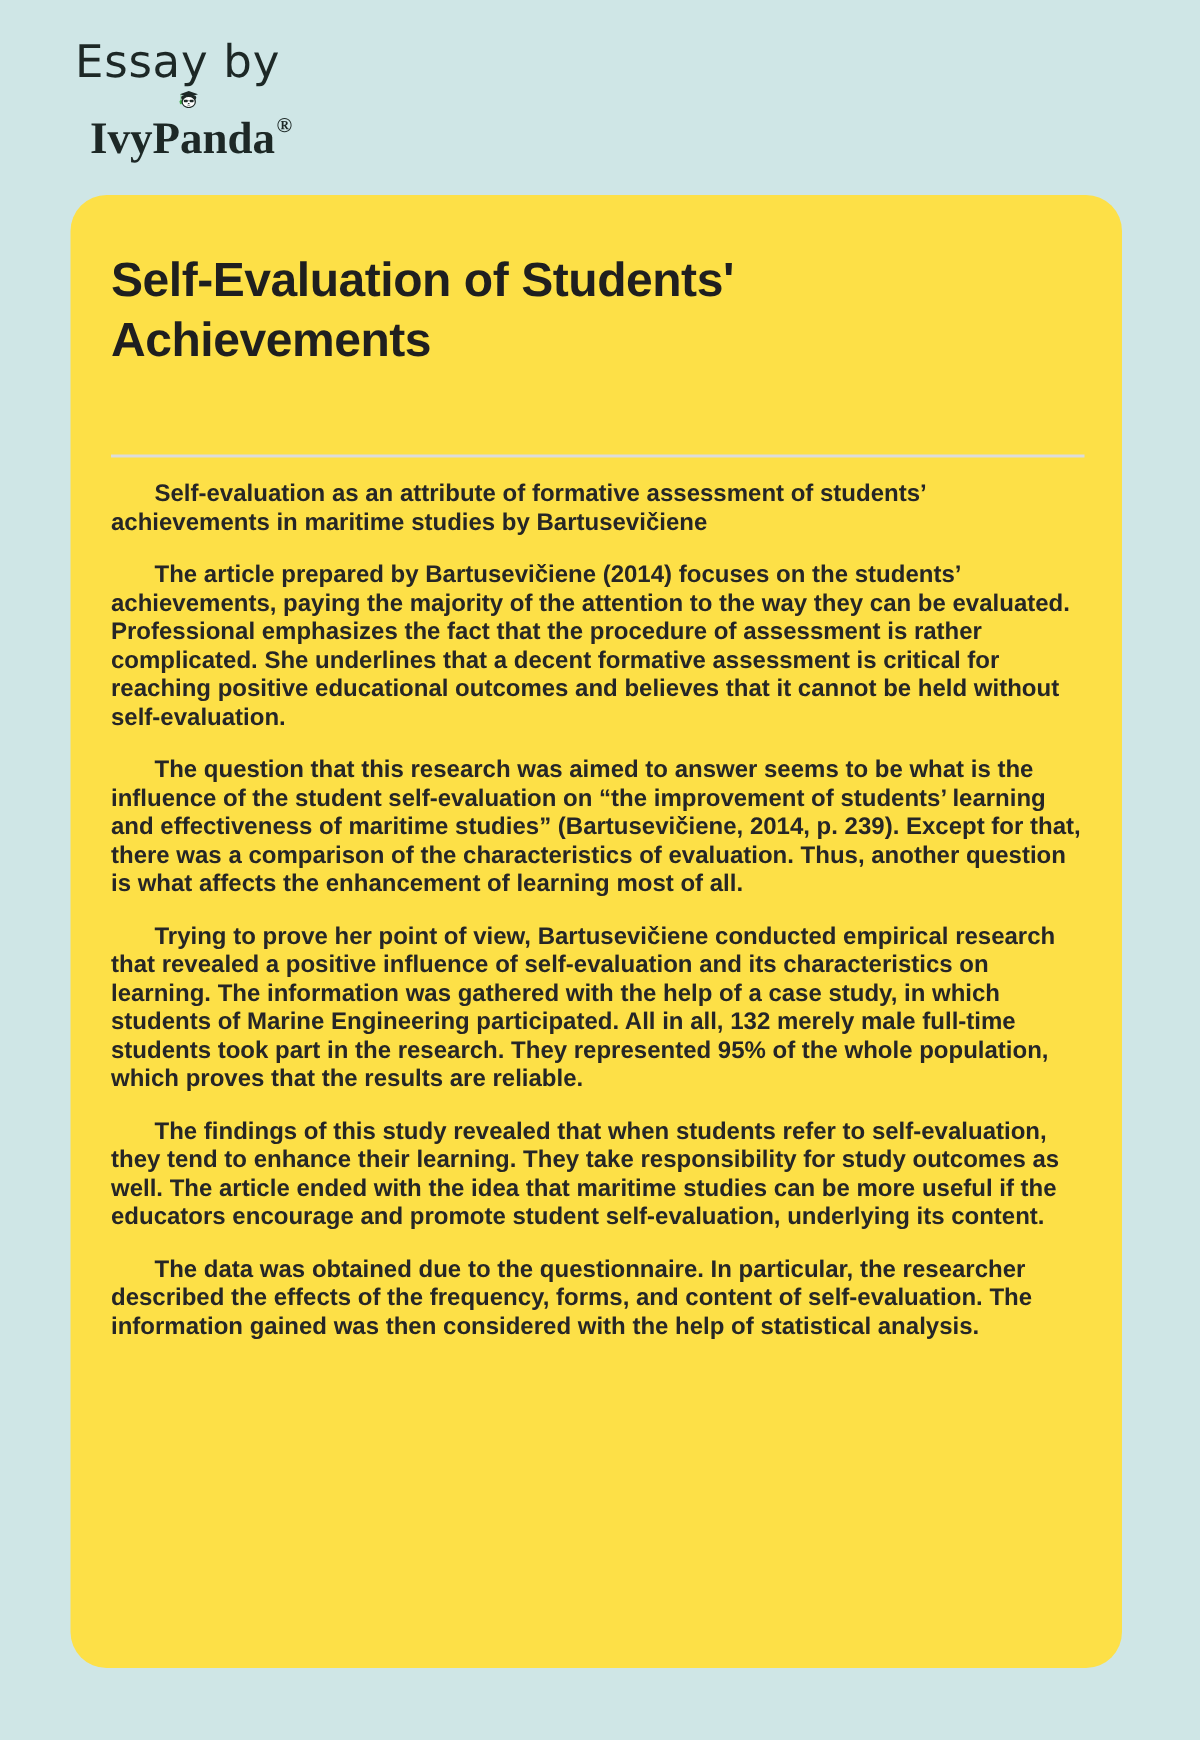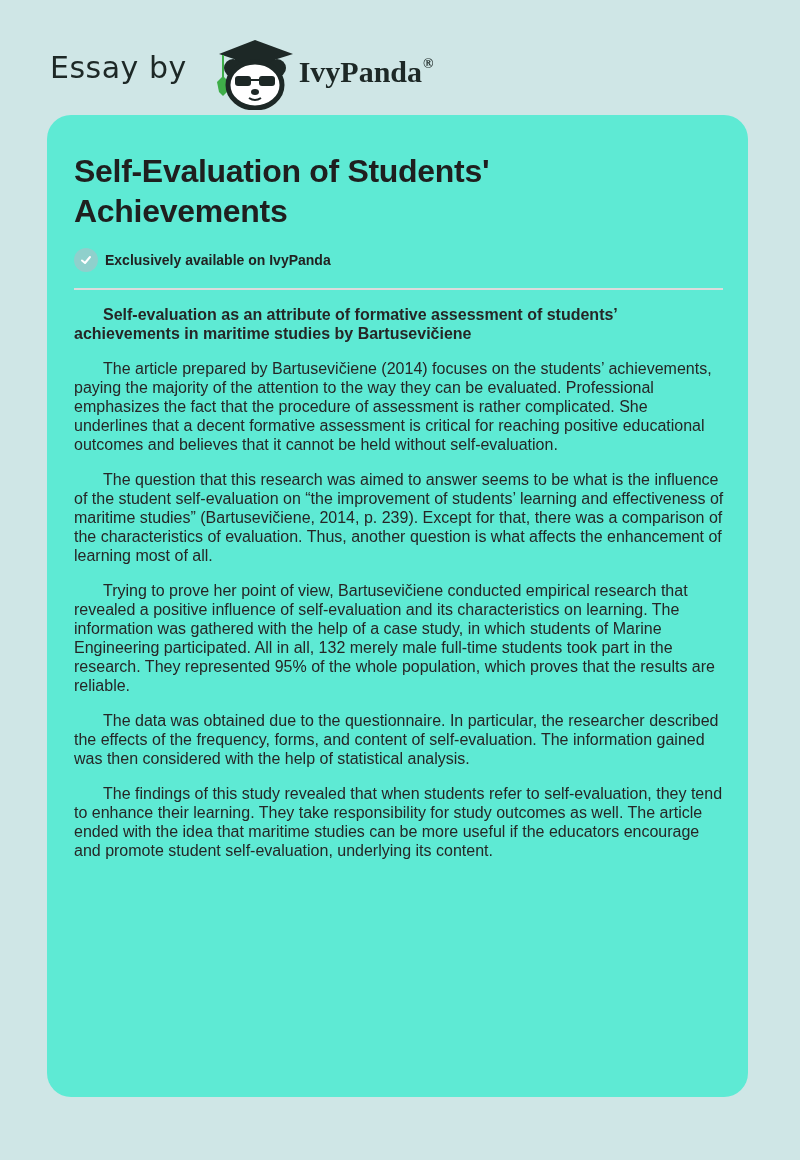--- a/index.html
+++ b/index.html
@@ -5,38 +5,38 @@
   html, body { margin: 0; padding: 0; }
   body {
     width: 800px; height: 1160px;
     background: #cfe6e6;
     font-family: "Liberation Sans", sans-serif;
     position: relative;
     overflow: hidden;
   }
   .header {
     position: absolute; top: 30px; left: 50px;
-    height: 80px; display: flex; align-items: center;
+    height: 80px; display: flex; align-items: center; flex-direction: column;
   }
   .essay-by {
     font-family: "DejaVu Sans", sans-serif;
     font-size: 30px; color: #1d2826; letter-spacing: 0.5px;
     margin-right: 18px; margin-top: -6px;
   }
   .logo-icon { width: 90px; height: 80px; margin-right: 4px; }
   .brand {
     font-family: Liberation Serif, serif;
     font-weight: bold; font-size: 30px; color: #1d2826;
     margin-top: 4px;
   }
   .brand sup { font-size: 14px; font-weight: bold; vertical-align: 14px; margin-left: 1px; }
   .card {
-    position: absolute; left: 47px; top: 115px;
+    position: absolute; left: 47px; top: 130px;
     width: 701px; height: 982px;
-    background: #5eead4; border-radius: 24px;
+    background: #fde047; border-radius: 24px;
   }
   .title {
     position: absolute; left: 27px; top: 36px; width: 600px;
     font-size: 32px; font-weight: bold; color: #1f1f1f;
     line-height: 40px; margin: 0; letter-spacing: -0.3px;
   }
   .exclusive {
     position: absolute; left: 27px; top: 133px;
     display: flex; align-items: center;
   }
@@ -47,21 +47,21 @@
   }
   .exclusive-text { font-size: 14px; font-weight: bold; color: #222; }
   .divider {
     position: absolute; left: 27px; top: 173px; width: 649px; height: 2px;
     background: #dcdcdc;
   }
   .content {
     position: absolute; left: 27px; top: 190px; width: 650px;
     font-size: 16px; line-height: 19px; color: #262626;
   }
-  .content p { margin: 0 0 16px 0; text-indent: 29px; }
+  .content p { margin: 0 0 16px 0; text-indent: 29px; font-weight: bold; }
   .content p.heading { font-weight: bold; }
 </style>
 </head>
 <body>
 
 <div class="header">
   <span class="essay-by">Essay by</span>
   <svg class="logo-icon" viewBox="0 0 90 80">
 
     <polygon points="14,24 50,10 88,24 50,36" fill="#1d2826"></polygon>
@@ -81,32 +81,24 @@
 
     <ellipse cx="50" cy="62" rx="4" ry="3" fill="#1d2826"></ellipse>
     <path d="M44,68 Q50,72 56,68" stroke="#1d2826" stroke-width="2" fill="none"></path>
   </svg>
   <span class="brand"><span>IvyPanda</span><sup>®</sup></span>
 </div>
 
 <div class="card">
   <h1 class="title">Self-Evaluation of Students' Achievements</h1>
 
-  <div class="exclusive">
-    <span class="check">
-      <svg width="12" height="12" viewBox="0 0 12 12">
-          <path d="M2,6.5 L5,9 L10,3" stroke="#ffffff" stroke-width="2" fill="none" stroke-linecap="round" stroke-linejoin="round"></path>
-        </svg>
-    </span>
-    <span class="exclusive-text">Exclusively available on IvyPanda</span>
-  </div>
 
   <div class="divider"></div>
 
   <div class="content">
     <p class="heading">Self-evaluation as an attribute of formative assessment of students’ achievements in maritime studies by Bartusevičiene</p>
     <p>The article prepared by Bartusevičiene (2014) focuses on the students’ achievements, paying the majority of the attention to the way they can be evaluated. Professional emphasizes the fact that the procedure of assessment is rather complicated. She underlines that a decent formative assessment is critical for reaching positive educational outcomes and believes that it cannot be held without self-evaluation.</p>
     <p>The question that this research was aimed to answer seems to be what is the influence of the student self-evaluation on “the improvement of students’ learning and effectiveness of maritime studies” (Bartusevičiene, 2014, p. 239). Except for that, there was a comparison of the characteristics of evaluation. Thus, another question is what affects the enhancement of learning most of all.</p>
     <p>Trying to prove her point of view, Bartusevičiene conducted empirical research that revealed a positive influence of self-evaluation and its characteristics on learning. The information was gathered with the help of a case study, in which students of Marine Engineering participated. All in all, 132 merely male full-time students took part in the research. They represented 95% of the whole population, which proves that the results are reliable.</p>
+    <p>The findings of this study revealed that when students refer to self-evaluation, they tend to enhance their learning. They take responsibility for study outcomes as well. The article ended with the idea that maritime studies can be more useful if the educators encourage and promote student self-evaluation, underlying its content.</p>
     <p>The data was obtained due to the questionnaire. In particular, the researcher described the effects of the frequency, forms, and content of self-evaluation. The information gained was then considered with the help of statistical analysis.</p>
-    <p>The findings of this study revealed that when students refer to self-evaluation, they tend to enhance their learning. They take responsibility for study outcomes as well. The article ended with the idea that maritime studies can be more useful if the educators encourage and promote student self-evaluation, underlying its content.</p>
   </div>
 </div>
 
 </body></html>

